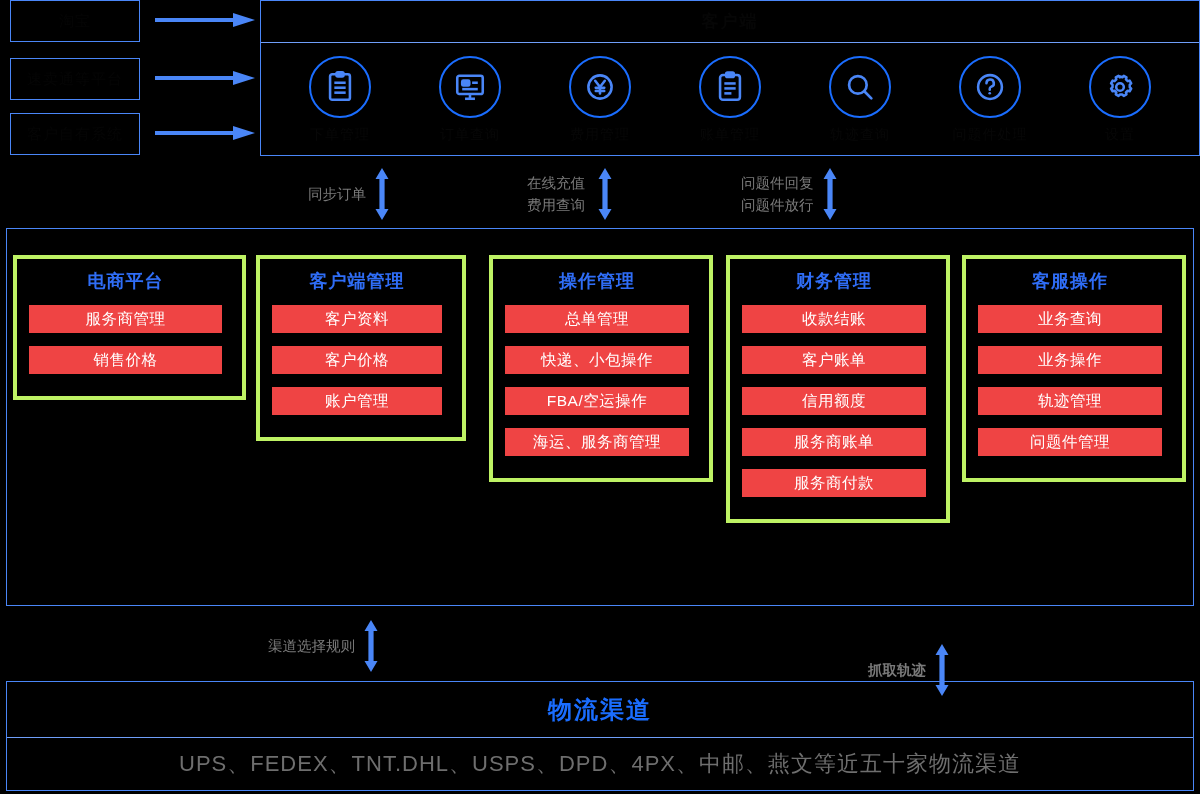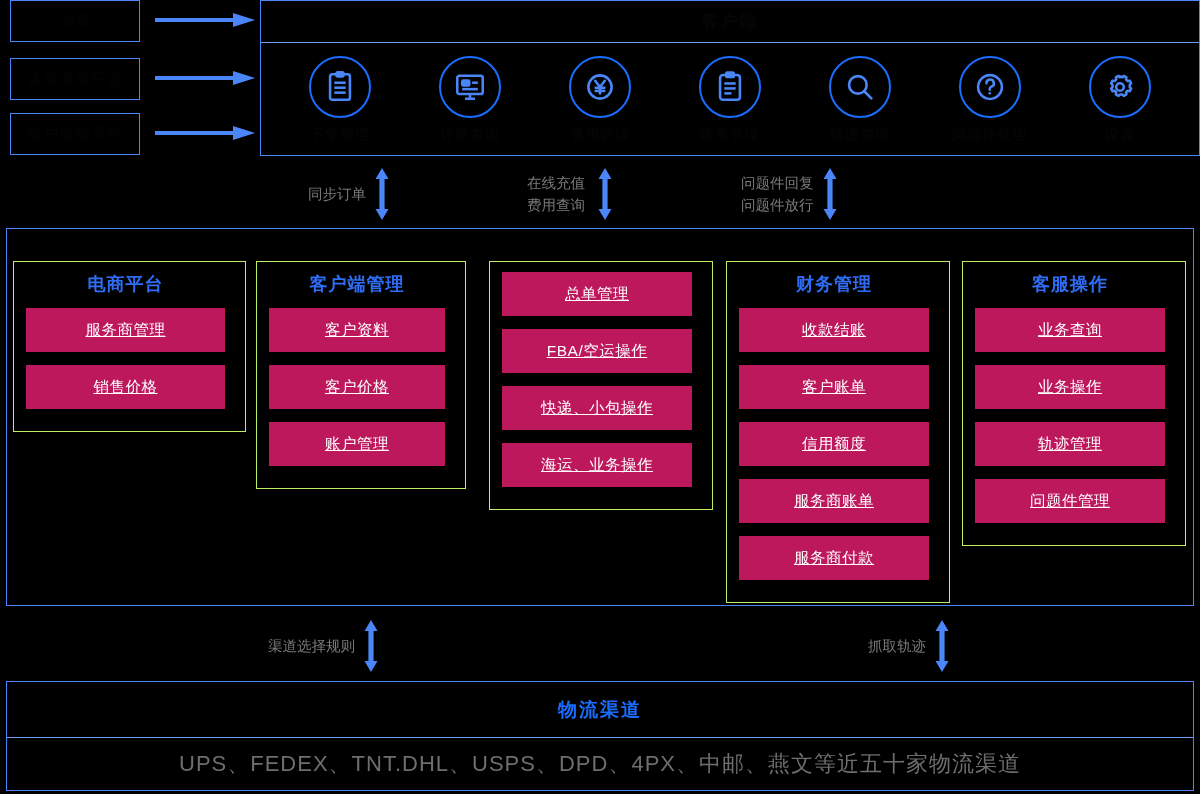--- a/index.html
+++ b/index.html
@@ -69,45 +69,45 @@
     text-align: right; white-space: nowrap;
   }
   .mid-grp { display: flex; align-items: center; gap: 8px; }
 
   
   #main-panel {
     left: 6px; top: 228px; width: 1188px; height: 378px;
     border: 1px solid #4a86f7;
   }
   .col {
-    position: absolute; top: 32px;
-    border: 1px solid #bef264;
+    position: absolute; top: 26px;
+    border: 4px solid #bef264;
     padding: 10px 20px 14px 12px;
   }
   .col-title {
     text-align: center; color: #2f6df6; font-size: 18px;
     font-weight: bold; letter-spacing: 1px; margin-bottom: 12px;
   }
   .chip {
-    background: #be185d; color: #ffffff;
+    background: #ef4444; color: #ffffff;
     font-size: 15.5px; letter-spacing: 0.5px;
-    height: 44px; margin-bottom: 13px;
-    display: flex; align-items: center; justify-content: center; text-decoration: underline;
+    height: 28px; margin-bottom: 13px;
+    display: flex; align-items: center; justify-content: center;
   }
   .chip:last-child { margin-bottom: 8px; }
 
   
   #bottom-panel {
     left: 6px; top: 681px; width: 1188px; height: 110px;
     border: 1px solid #4a86f7;
   }
   #bottom-title {
     height: 56px; border-bottom: 1px solid #6f9ef9;
     display: flex; align-items: center; justify-content: center;
-    color: #1a6dff; font-size: 19px; font-weight: bold; letter-spacing: 2px;
+    color: #1a6dff; font-size: 24px; font-weight: bold; letter-spacing: 2px;
   }
   #bottom-sub {
     height: 52px; display: flex; align-items: center; justify-content: center;
     color: #6e6e6e; font-size: 22px; letter-spacing: 1px;
   }
 </style>
 </head>
 <body>
 
 <div id="root">
@@ -274,24 +274,25 @@
     </div>
 
     <div class="col" style="left:249px; width:210px;">
       <div class="col-title">客户端管理</div>
       <div class="chip">客户资料</div>
       <div class="chip">客户价格</div>
       <div class="chip">账户管理</div>
     </div>
 
     <div class="col" style="left:482px; width:224px;">
+      <div class="col-title">操作管理</div>
       <div class="chip">总单管理</div>
+      <div class="chip">快递、小包操作</div>
       <div class="chip">FBA/空运操作</div>
-      <div class="chip">快递、小包操作</div>
-      <div class="chip">海运、业务操作</div>
+      <div class="chip">海运、服务商管理</div>
     </div>
 
     <div class="col" style="left:719px; width:224px;">
       <div class="col-title">财务管理</div>
       <div class="chip">收款结账</div>
       <div class="chip">客户账单</div>
       <div class="chip">信用额度</div>
       <div class="chip">服务商账单</div>
       <div class="chip">服务商付款</div>
     </div>
@@ -311,21 +312,21 @@
       <div>渠道选择规则</div>
     </div>
     <div class="v-arrow">
       <svg width="16" height="52" viewBox="0 0 16 52">
         <path d="M8 0 L14.5 11 H10.6 V41 H14.5 L8 52 L1.5 41 H5.4 V11 H1.5 Z" fill="#4a86f7"></path>
       </svg>
     </div>
   </div>
 
 
-  <div class="abs mid-grp" style="left:868px; top:620px;">
+  <div class="abs mid-grp" style="left:868px; top:644px;font-weight:bold;">
     <div class="v-cap">
       <div>抓取轨迹</div>
     </div>
     <div class="v-arrow">
       <svg width="16" height="52" viewBox="0 0 16 52">
         <path d="M8 0 L14.5 11 H10.6 V41 H14.5 L8 52 L1.5 41 H5.4 V11 H1.5 Z" fill="#4a86f7"></path>
       </svg>
     </div>
   </div>
 

